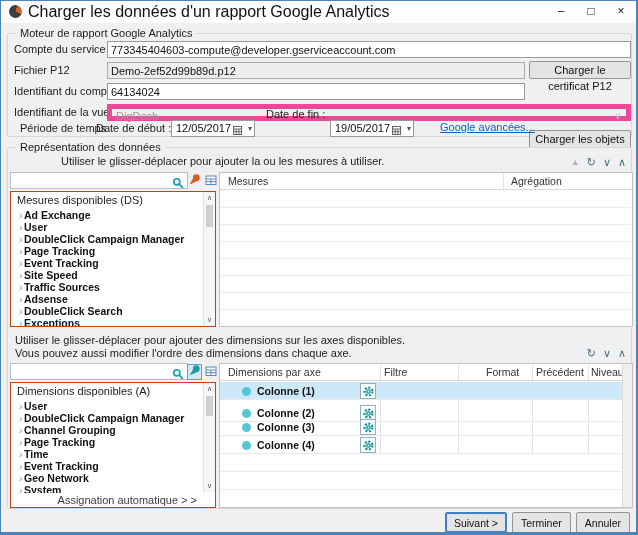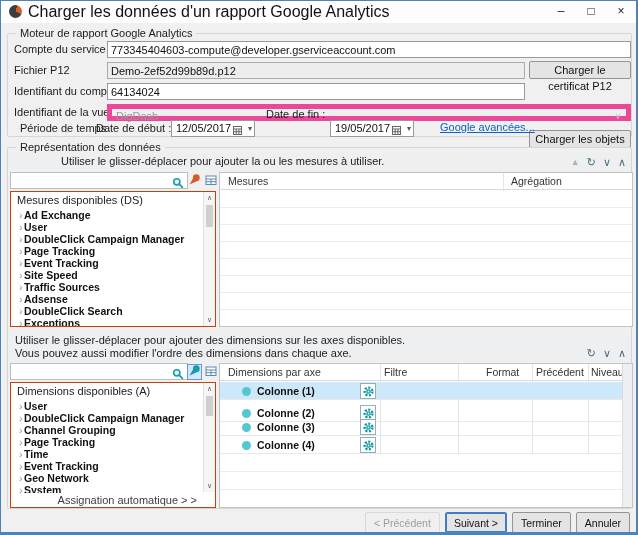--- a/index.html
+++ b/index.html
@@ -317,19 +317,18 @@
               <circle cx="7" cy="7" r="1" fill="#fff"></circle>
             </svg>
         </span>
       </div>
       <div class="tbodyfill18" style="top:90px;right:10px;"></div>
       <div class="scrollstrip"></div>
     </div>
   </div>
 
   <div class="footer">
-    <button class="fbtn disabled">&lt; Précédent</button>
     <button class="fbtn default">Suivant &gt;</button>
     <button class="fbtn">Terminer</button>
     <button class="fbtn">Annuler</button>
   </div>
 
 </div>
 
 </body></html>

